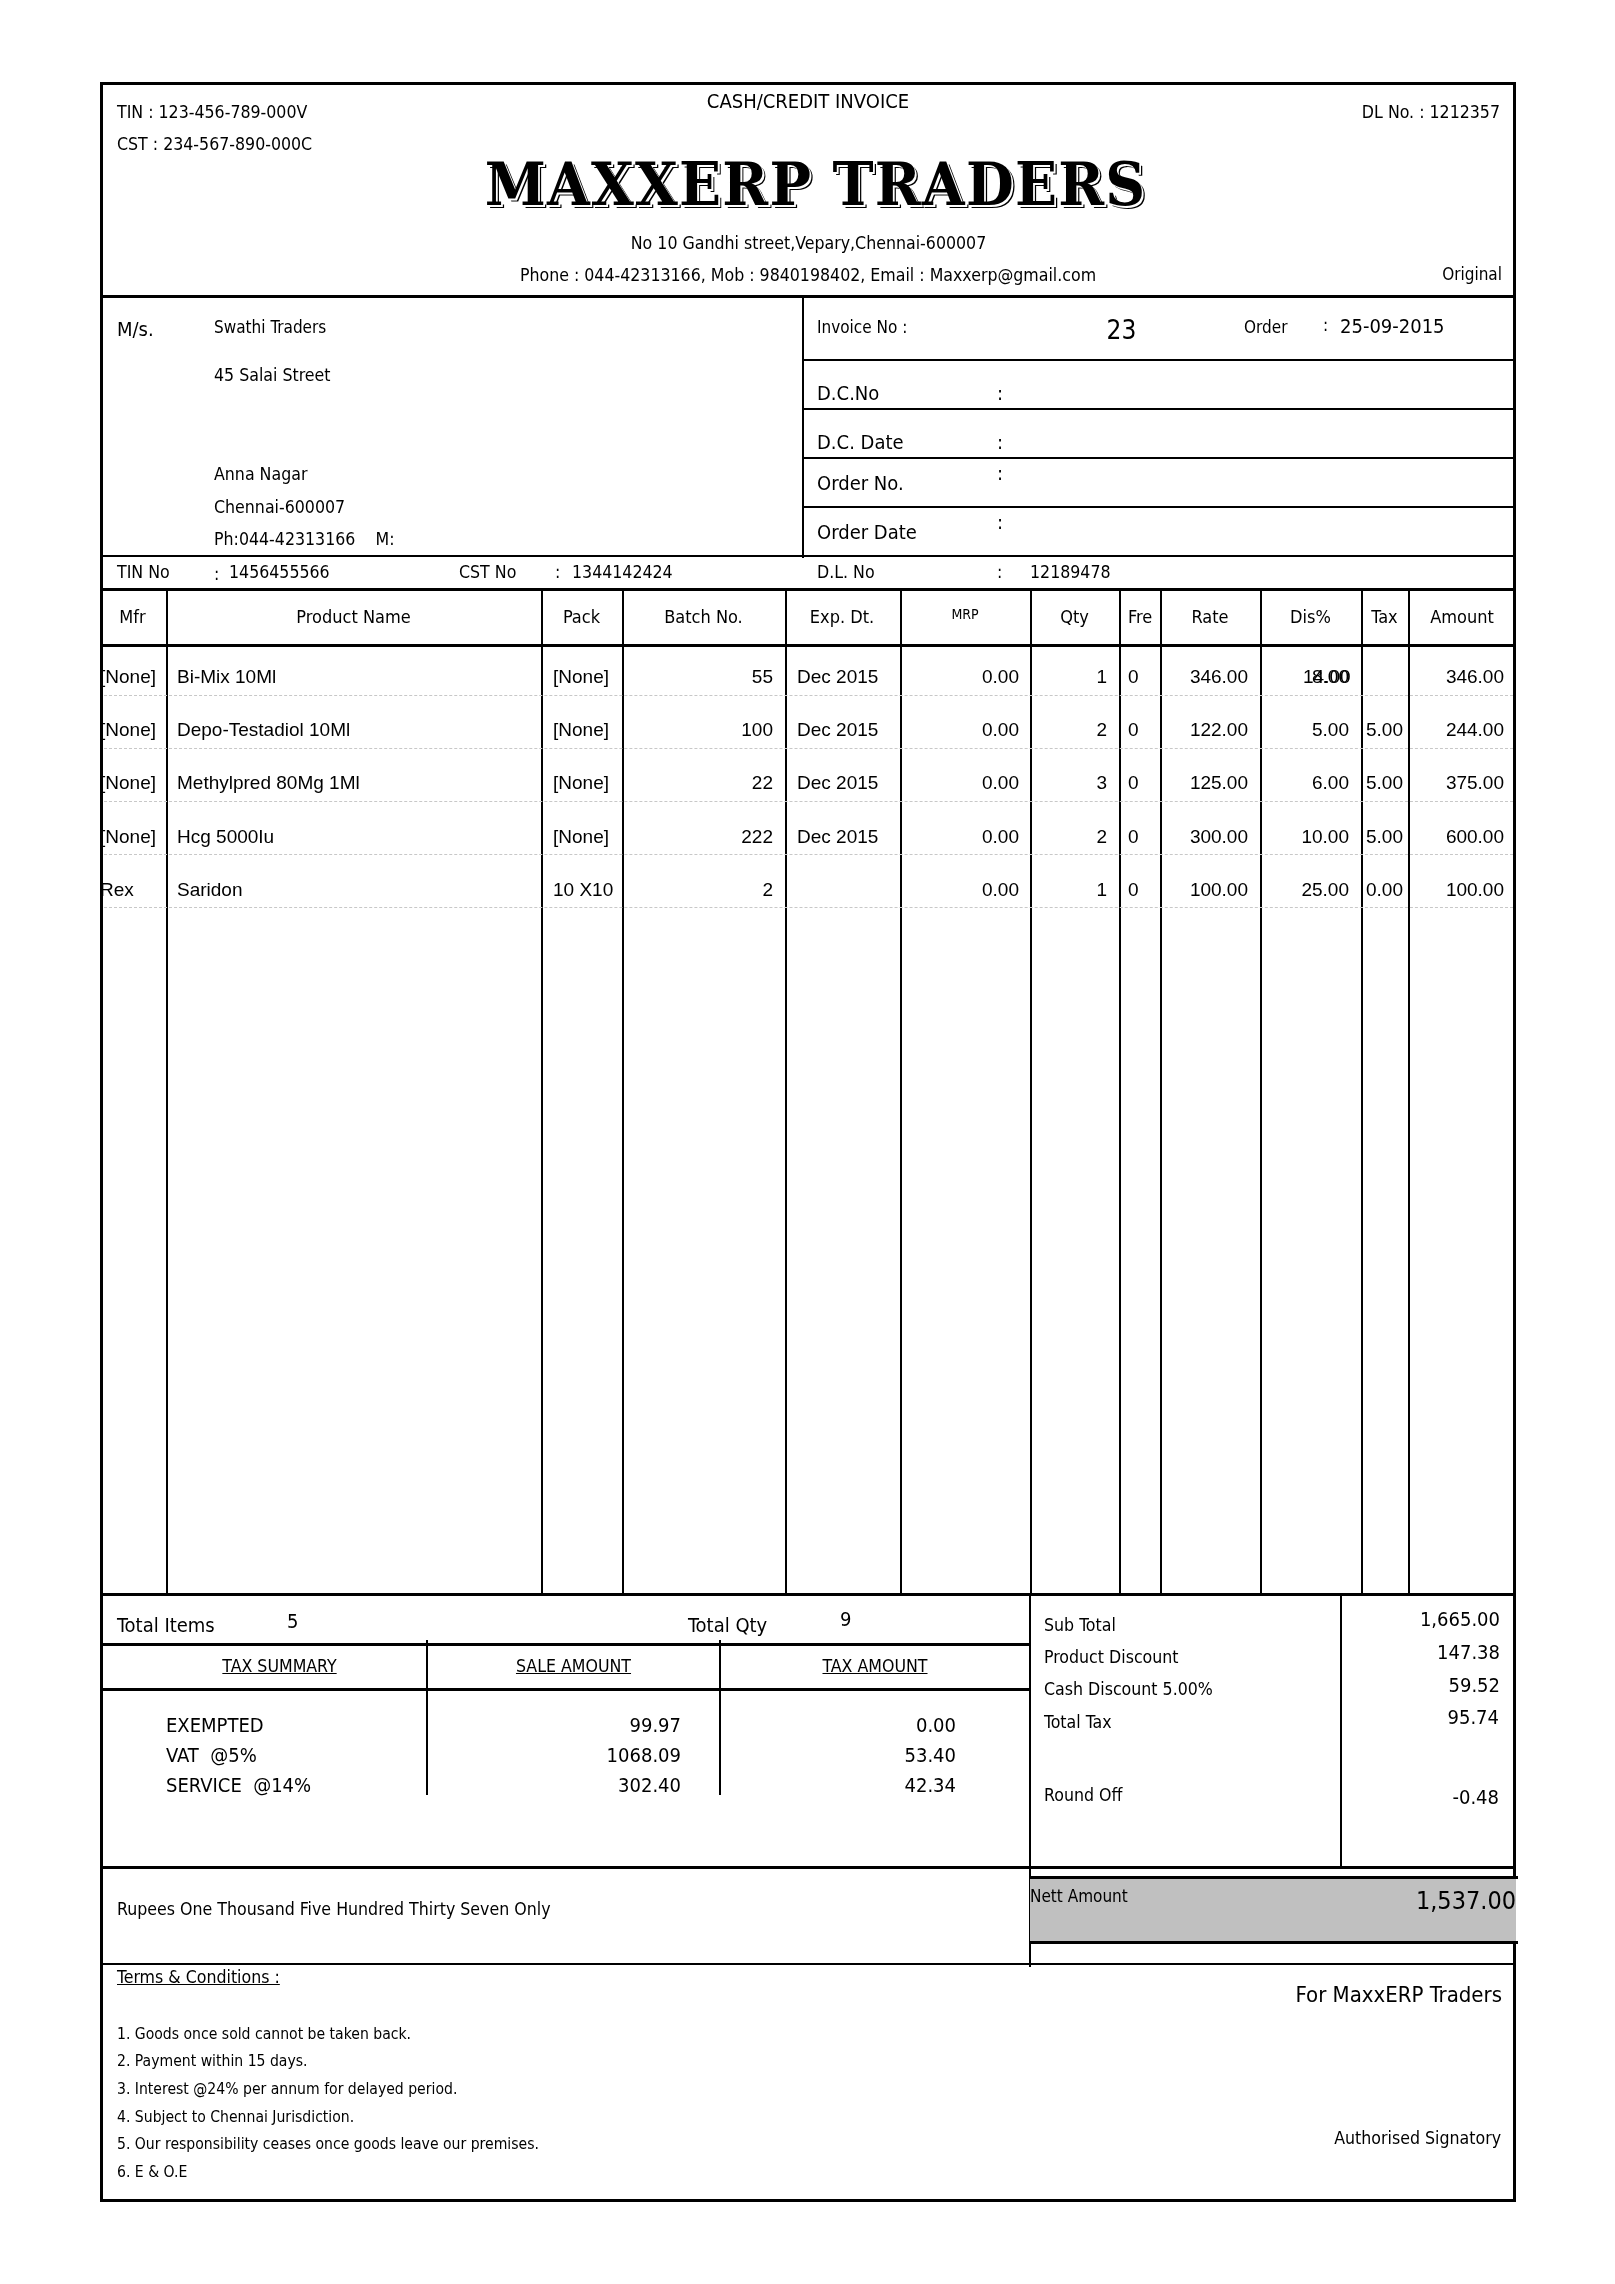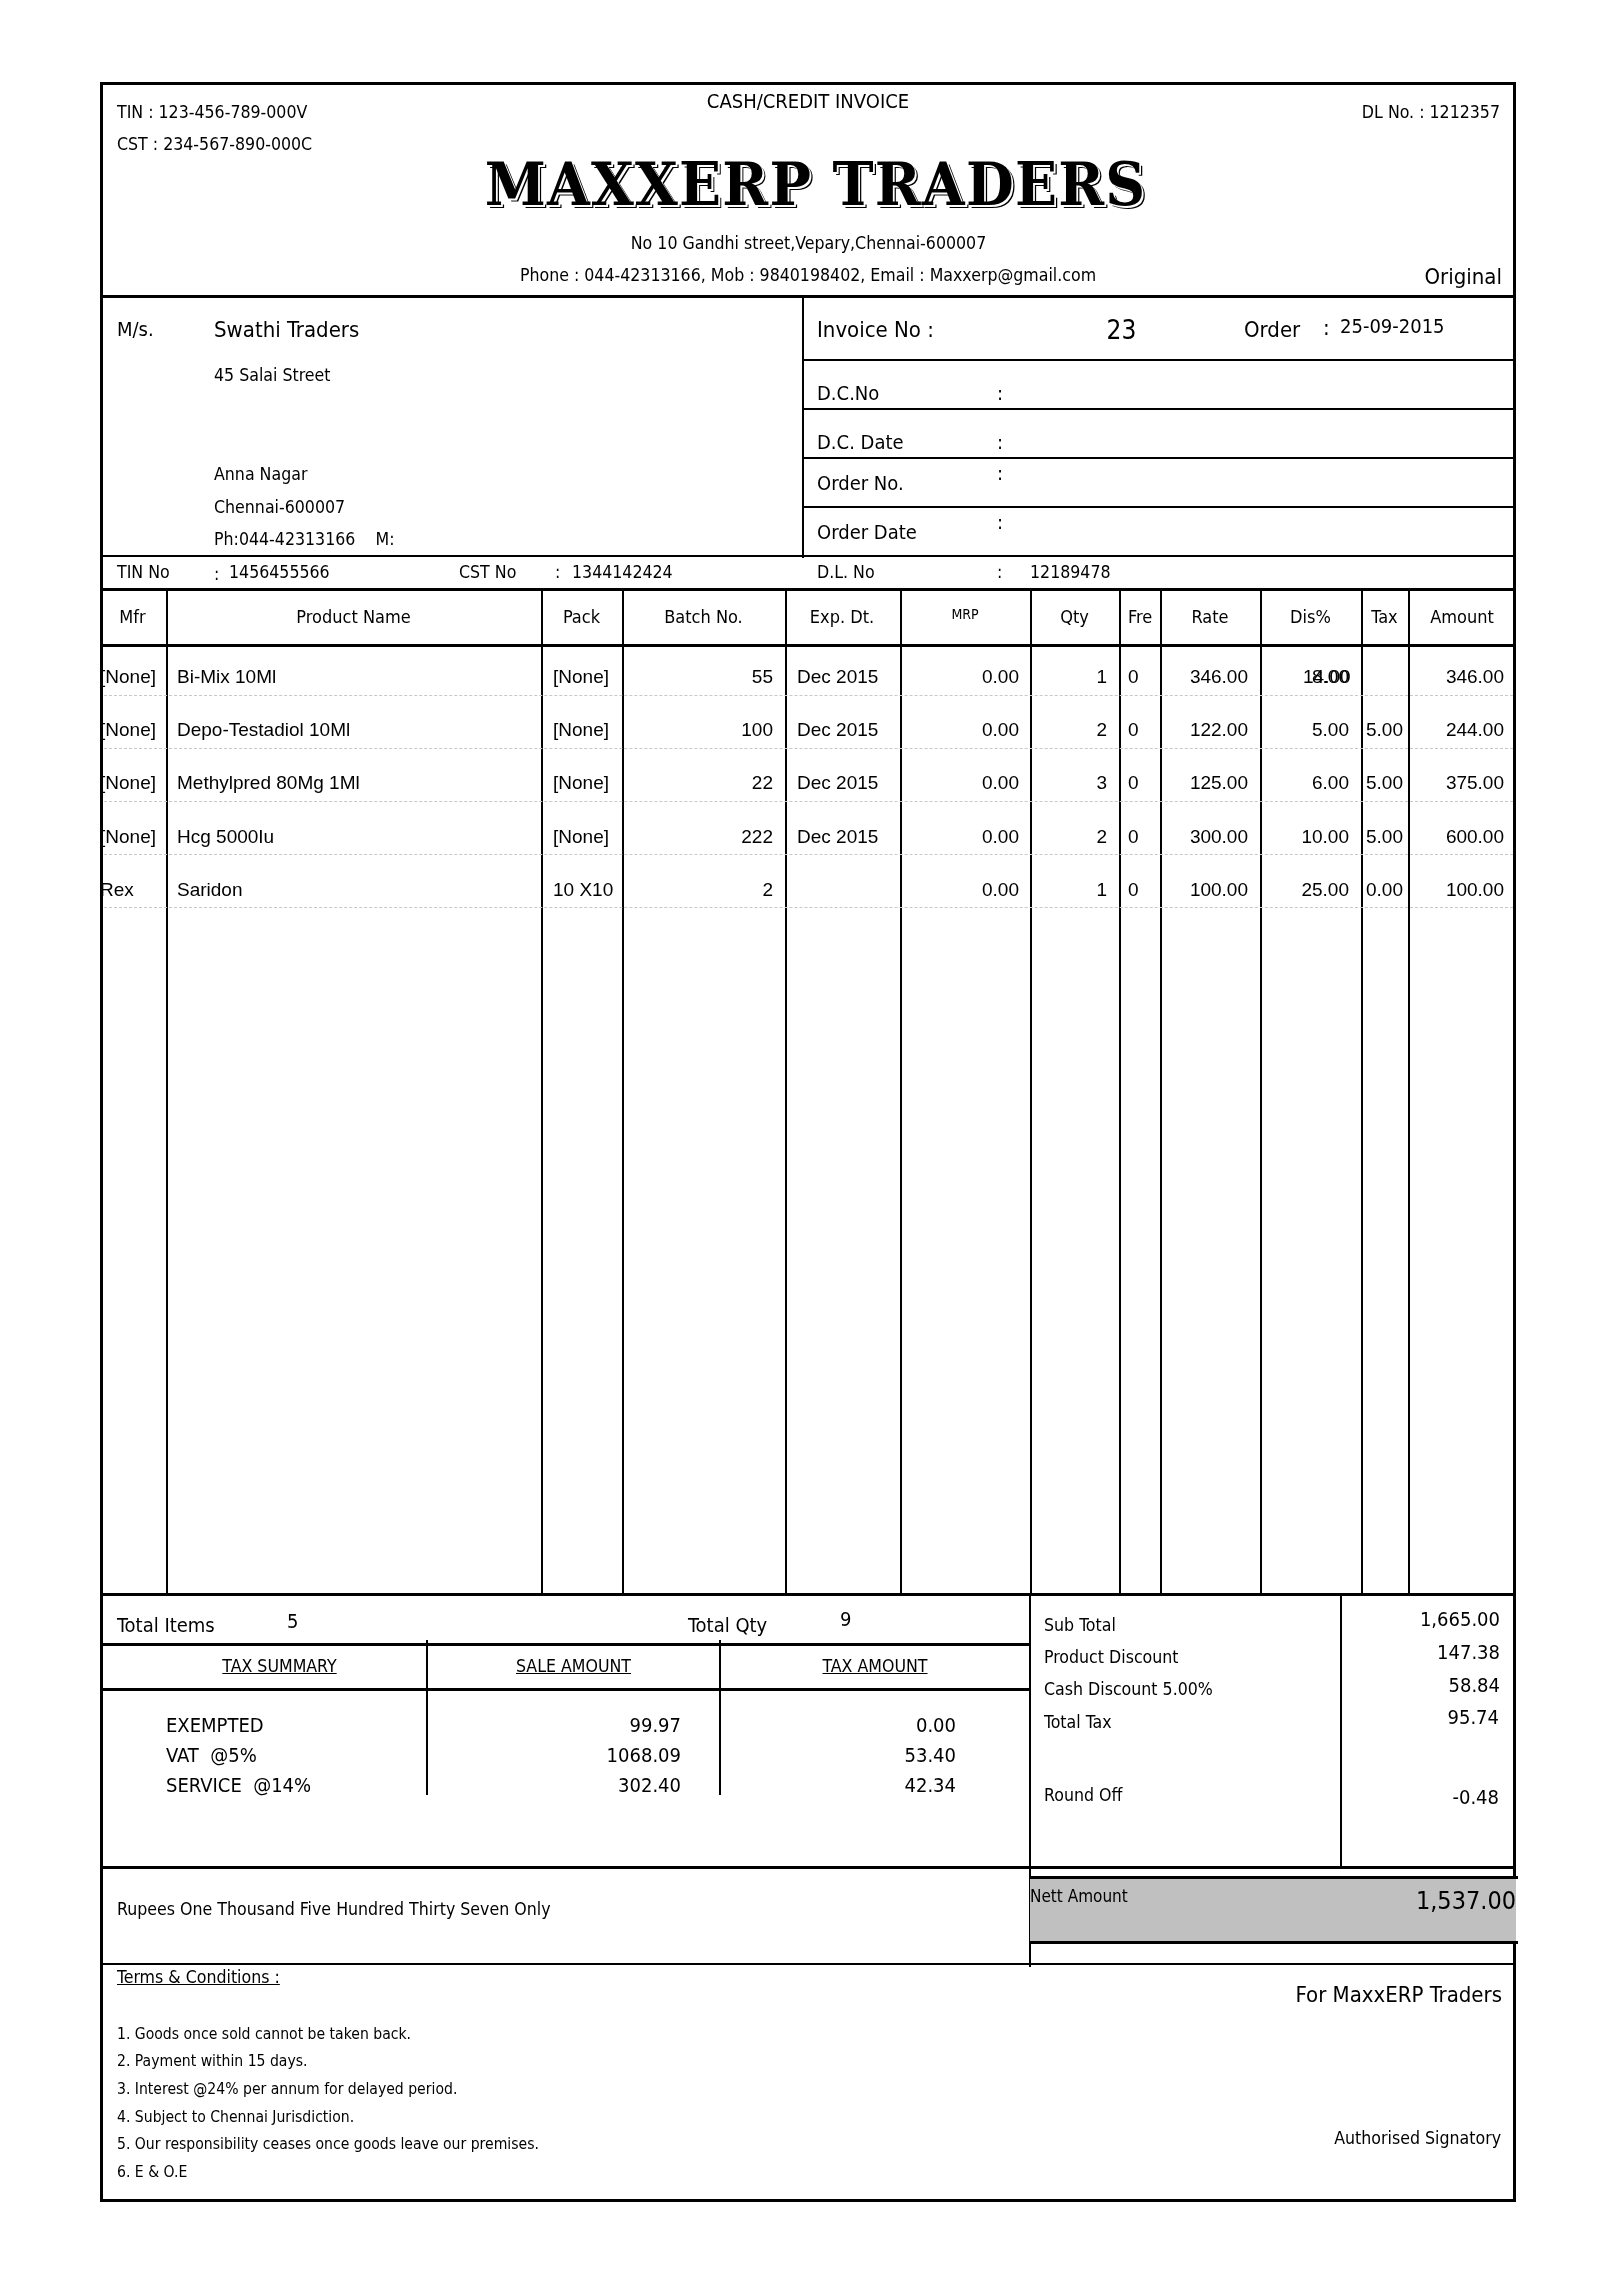--- a/index.html
+++ b/index.html
@@ -7,21 +7,21 @@
          font-family:"DejaVu Sans Condensed","DejaVu Sans","Liberation Sans",sans-serif; color:#000; }
   .abs { position:absolute; white-space:nowrap; }
   .frame { position:absolute; left:100px; top:82px; width:1416px; height:2120px; border:3.3px solid #000; box-sizing:border-box; }
   .hline { position:absolute; height:0; border-top:3.3px solid #000; }
   .hline.thin { border-top-width:2px; }
   .vline { position:absolute; width:0; border-left:2px solid #000; }
   .vline.thick { border-left-width:2.6px; }
   .dash { position:absolute; height:0; border-top:1.3px dashed #c8c8c8; }
   .f-sm { font-size:17.6px; }
   .f-md { font-size:20px; }
-  .f-lg { font-size:22px; }
+  .f-lg { font-size:17px; }
   .b { font-weight:normal; }
   .logo { font-family:"DejaVu Serif","Liberation Serif",serif; font-weight:bold; font-size:60px; letter-spacing:1.3px;
           color:#000; text-shadow: 2px 2px 0 #fff, 3.3px 3.3px 0 #000; transform:scaleX(0.92); transform-origin:center; }
   .right { text-align:right; }
   .center { text-align:center; }
   .u { text-decoration:underline; }
   .nett-bg { position:absolute; background:#c0c0c0; }
   .cell { position:absolute; font-size:19px; white-space:nowrap; font-family:"Liberation Sans Narrow","Liberation Sans",sans-serif; }
 </style>
 </head>
@@ -221,21 +221,21 @@
     <div class="abs f-md" style="left:166px; top:1773px; white-space:pre;">SERVICE  @14%</div>
     <div class="abs f-md right" style="left:430px; width:251px; top:1773px;">302.40</div>
     <div class="abs f-md right" style="left:724px; width:232px; top:1773px;">42.34</div>
   </div>
 
 <div class="abs f-sm b" style="left:1044px; top:1615px;">Sub Total</div>
 <div class="abs f-md right" style="left:1349px; width:151px; top:1607px;">1,665.00</div>
 <div class="abs f-sm b" style="left:1044px; top:1647px;">Product Discount</div>
 <div class="abs f-md right" style="left:1349px; width:151px; top:1640px;">147.38</div>
 <div class="abs f-sm b" style="left:1044px; top:1679px;">Cash Discount 5.00%</div>
-<div class="abs f-md right" style="left:1349px; width:151px; top:1673px;">58.84</div>
+<div class="abs f-md right" style="left:1349px; width:151px; top:1673px;">59.52</div>
 <div class="abs f-sm b" style="left:1044px; top:1712px;">Total Tax</div>
 <div class="abs f-md right" style="left:1349px; width:150px; top:1705px;">95.74</div>
 <div class="abs f-sm b" style="left:1044px; top:1785px;">Round Off</div>
 <div class="abs f-md right" style="left:1349px; width:150px; top:1785px;">-0.48</div>
 
 <div class="hline" style="left:100px; width:1416px; top:1866px;"></div>
 
 <div class="nett-bg" style="left:1030px; top:1879px; width:486px; height:64px;"></div>
 <div class="hline" style="left:1029px; width:489px; top:1876px;"></div>
 <div class="hline" style="left:1029px; width:489px; top:1941px;"></div>

